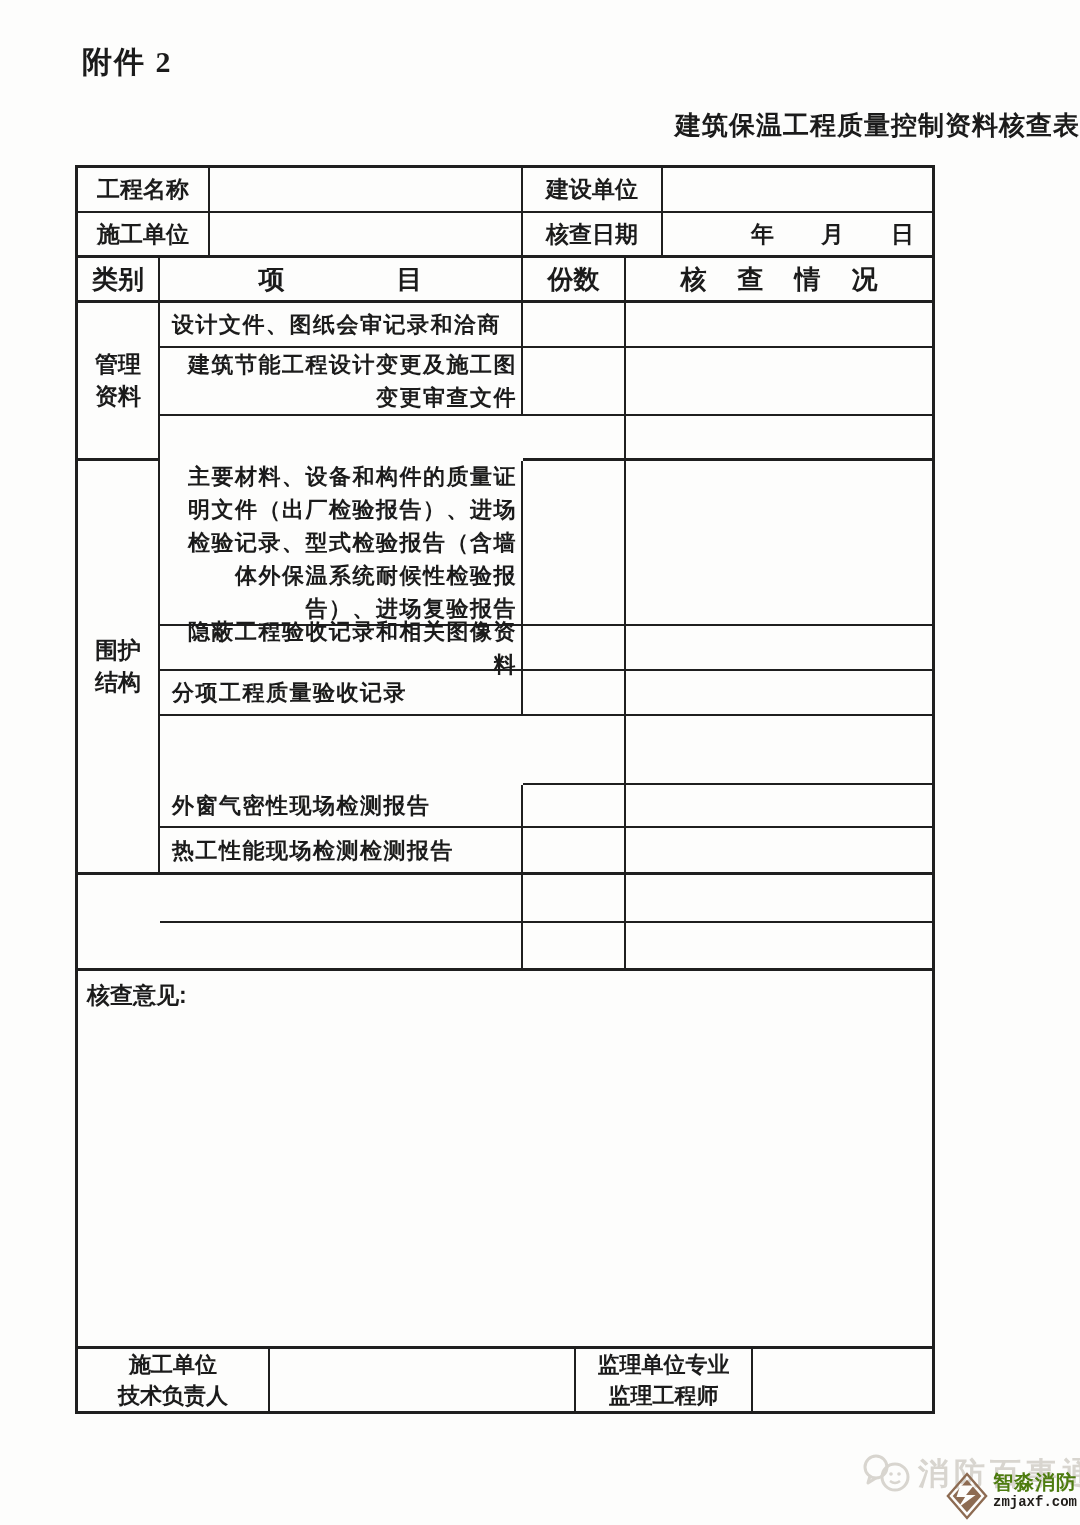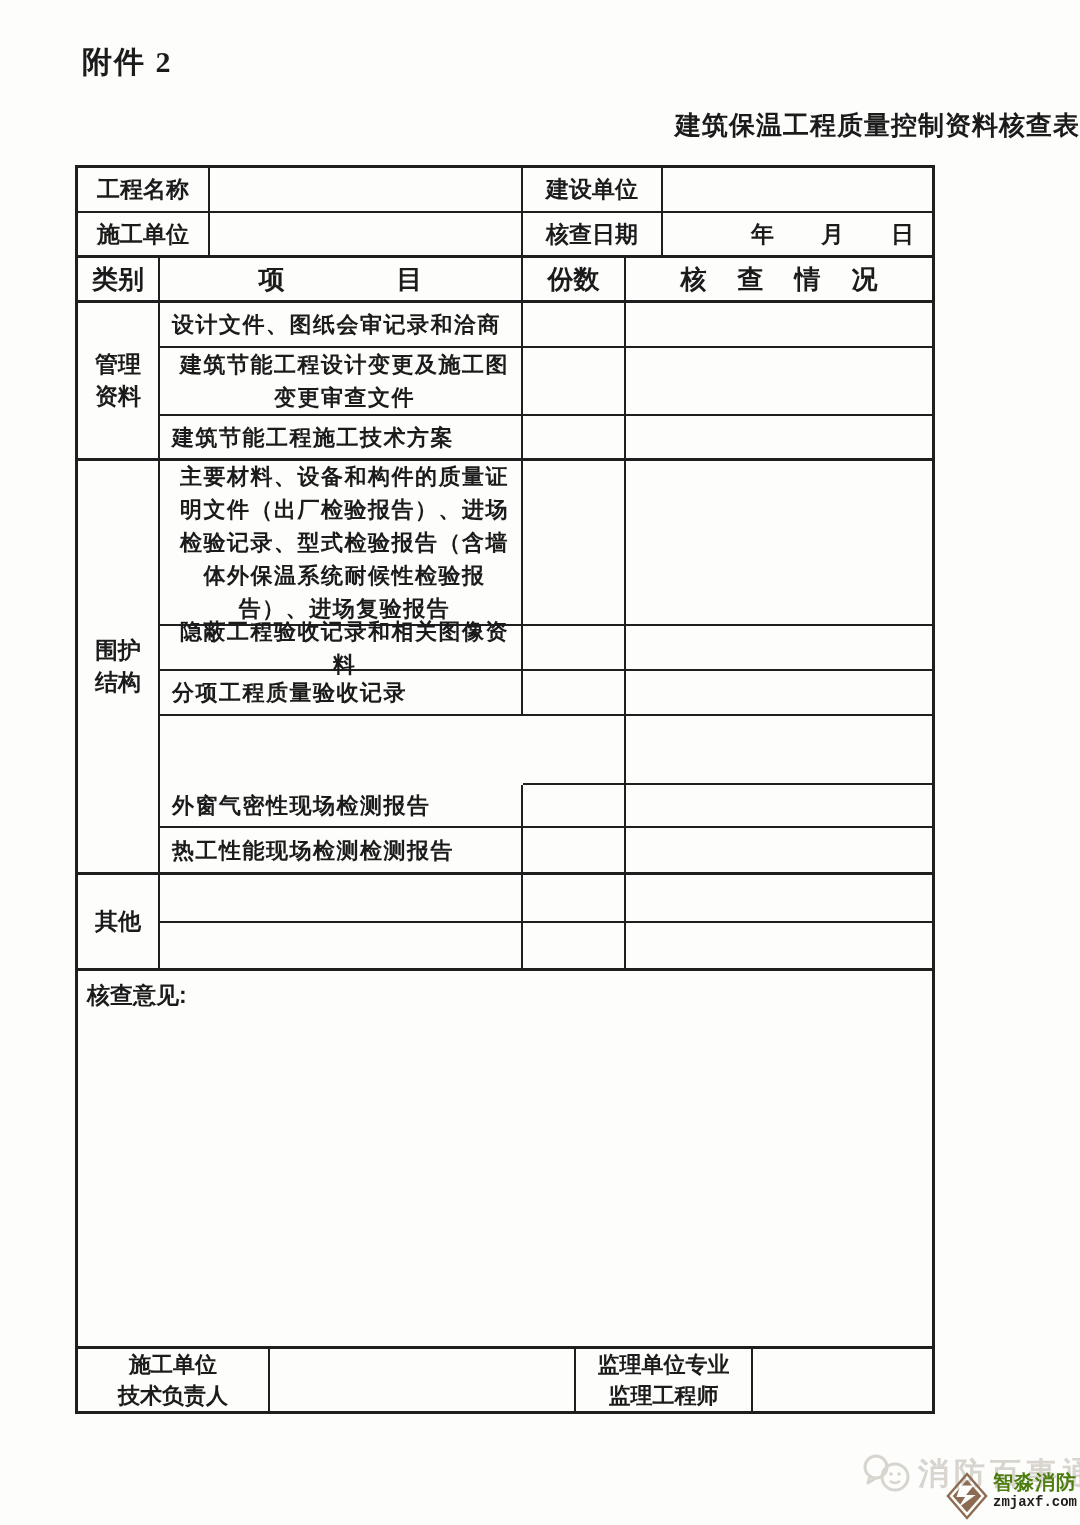--- a/index.html
+++ b/index.html
@@ -68,21 +68,21 @@
   .cat-mgmt{grid-column:1;grid-row:1 / span 3;}
   .cat-env{grid-column:1;grid-row:4 / span 6;}
   .cat-other{grid-column:1;grid-row:10 / span 2;}
   .c2{grid-column:2;}
   .c3{grid-column:3;}
   .c4{grid-column:4;border-right:none;}
   .item-cell{
     justify-content:flex-start;
     padding:2px 4px 2px 12px;
     font-size:22px;line-height:33px;letter-spacing:1.5px;
-    text-align:center;
+    text-align:right;
   }
   
   .sec-opinion{
     display:block;height:375px;
     border-top:3px solid var(--line);
     font-size:23px;
   }
   .sec-opinion .op-label{display:inline-block;padding:9px 0 0 9px;}
   
   .sec-sign{border-top:3px solid var(--line);}
@@ -152,21 +152,20 @@
       </div>
 
       <div class="cell c2 item-cell">设计文件、图纸会审记录和洽商</div>
       <div class="cell c3"></div>
       <div class="cell c4"></div>
 
       <div class="cell c2 item-cell">建筑节能工程设计变更及施工图变更审查文件</div>
       <div class="cell c3"></div>
       <div class="cell c4"></div>
 
-      <div class="cell c2 item-cell thick-b">建筑节能工程施工技术方案</div>
       <div class="cell c3 thick-b"></div>
       <div class="cell c4 thick-b"></div>
 
       <div class="cell c2 item-cell">主要材料、设备和构件的质量证明文件（出厂检验报告）、进场检验记录、型式检验报告（含墙体外保温系统耐候性检验报告）、进场复验报告</div>
 
       <div class="cell cat cat-env thick-b">
         <span>围护</span>
         <span>结构</span>
       </div>
       <div class="cell c3"></div>
@@ -184,23 +183,20 @@
       <div class="cell c4"></div>
 
       <div class="cell c2 item-cell">外窗气密性现场检测报告</div>
       <div class="cell c3"></div>
       <div class="cell c4"></div>
 
       <div class="cell c2 item-cell thick-b">热工性能现场检测检测报告</div>
       <div class="cell c3 thick-b"></div>
       <div class="cell c4 thick-b"></div>
 
-      <div class="cell cat cat-other no-b">
-        <span>其他</span>
-      </div>
 
       <div class="cell c2 item-cell"></div>
       <div class="cell c3"></div>
       <div class="cell c4"></div>
 
       <div class="cell c2 item-cell no-b"></div>
       <div class="cell c3 no-b"></div>
       <div class="cell c4 no-b"></div>
 
     </div>

